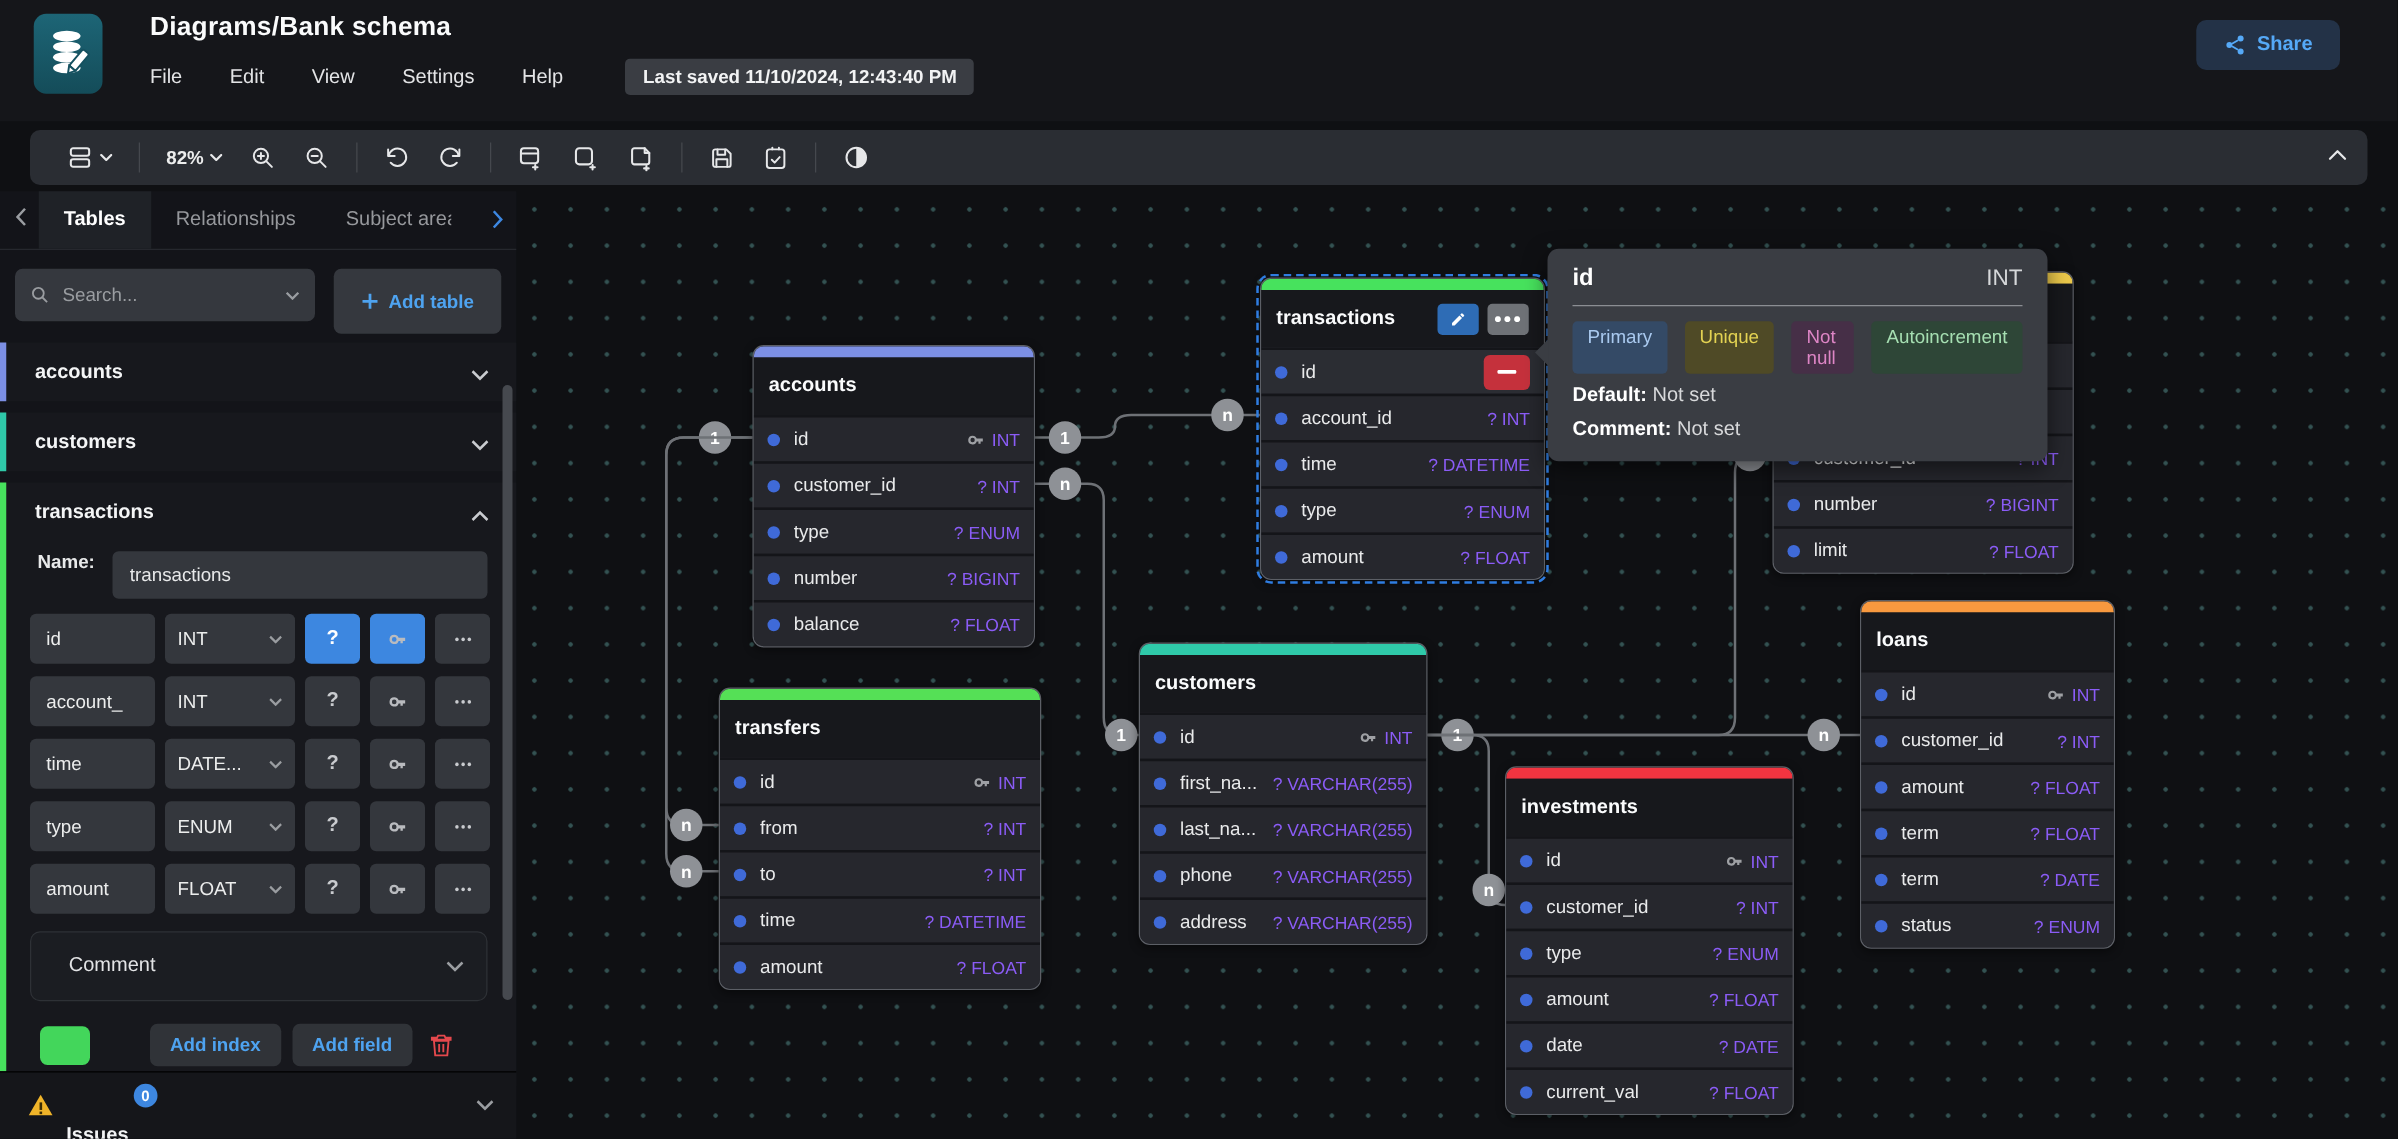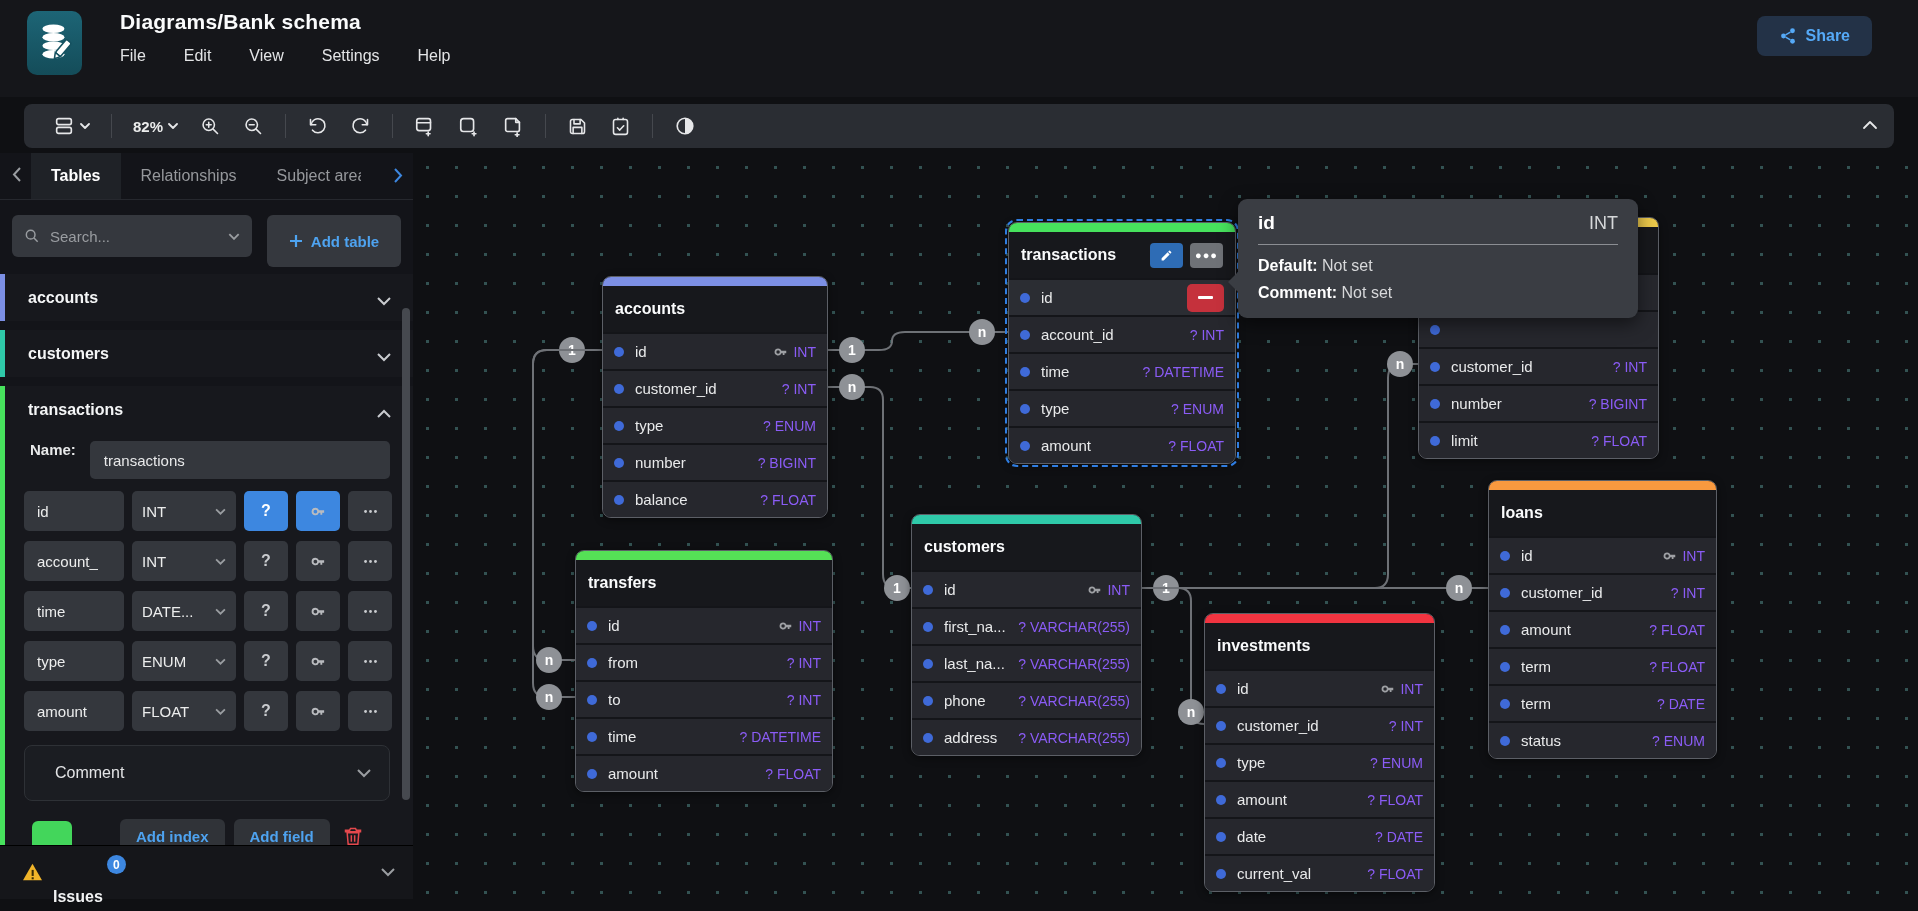--- a/index.html
+++ b/index.html
@@ -21,21 +21,21 @@
   
   .toolbar { position:absolute; top:104px; left:24px; right:24px; height:44px; background:#2a2d33; border-radius:8px;
              display:flex; align-items:center; padding:0 18px; z-index:20; }
   .titem { display:flex; align-items:center; gap:5px; margin:0 11px; color:#e6e7e9; }
   .titem svg { display:block; }
   .tzoom { font-size:15px; font-weight:600; color:#eceded; }
   .tdiv { width:1px; height:24px; background:#45484e; margin:0 10px; }
   .collapse-toolbar { position:absolute; right:16px; top:12px; }
 
   
-  .sidebar { position:absolute; top:153px; left:0; width:413px; bottom:12px; background:#131419; z-index:10; }
+  .sidebar { position:absolute; top:153px; left:0; width:413px; bottom:0; background:#131419; z-index:10; }
   .sb-tabs { height:47px; display:flex; align-items:stretch; border-bottom:1px solid #26282e; position:relative; background:#131419; }
   .tab-chev-left { align-self:center; margin:0 10px 0 12px; }
   .sb-tab { display:flex; align-items:center; padding:0 20px; font-size:16px; color:#96989c; white-space:nowrap; }
   .sb-tab.active { background:#1f2227; color:#ffffff; font-weight:700; }
   .sb-tab.clip { max-width:104px; overflow:hidden; }
   .tab-chev-right { position:absolute; right:10px; top:15px; }
 
   .sb-search-row { display:flex; margin:15px 12px 0 12px; gap:15px; }
   .sb-search { flex:0 0 240px; height:42px; background:#35383e; border-radius:6px; display:flex; align-items:center; padding:0 12px; }
   .sb-search input { background:transparent; border:none; outline:none; color:#c9cbcf; font-family:inherit; font-size:15px; width:140px; margin-left:10px; }
@@ -367,21 +367,21 @@
           <span class="dot"></span>
           <span class="fname">date</span>
           <span class="ftype">? DATE</span>
         </div>
         <div class="frow">
           <span class="dot"></span>
           <span class="fname">current_val</span>
           <span class="ftype">? FLOAT</span>
         </div>
       </div>
-      <div class="dtable" style="left: 1488px; top: 480px; width: 229px;">
+      <div class="dtable" style="left: 1488px; top: 480px; width: 204px;">
         <div class="strip" style="background:#f8993f"></div>
         <div class="ttl">
           <span>loans</span>
         </div>
         <div class="frow">
           <span class="dot"></span>
           <span class="fname">id</span>
           <span class="ftype"><svg width="14" height="14" viewBox="0 0 24 24">
               <path d="M12.65 10A6 6 0 0 0 7 6a6 6 0 1 0 5.65 8H15v3h3v-3h3v-4H12.65zM7 15a3 3 0 1 1 0-6 3 3 0 0 1 0 6z"></path>
             </svg>INT</span>
@@ -445,20 +445,26 @@
       </div>
     </div>
 
   <div class="tooltip">
     <div class="tt-arrow"></div>
     <div class="tt-head">
       <span class="tt-name">id</span>
       <span class="tt-type">INT</span>
     </div>
     <div class="tt-div"></div>
+    <div class="tt-badges">
+        <span class="badge" style="background: rgb(52, 74, 102); color: rgb(169, 201, 239);">Primary</span>
+        <span class="badge" style="background: rgb(79, 74, 38); color: rgb(227, 210, 82);">Unique</span>
+        <span class="badge" style="background: rgb(70, 47, 71); color: rgb(221, 133, 197);">Not null</span>
+        <span class="badge" style="background: rgb(46, 70, 55); color: rgb(166, 223, 178);">Autoincrement</span>
+      </div>
     <div class="tt-line"><b>Default:</b> <span>Not set</span></div>
     <div class="tt-line"><b>Comment:</b> <span>Not set</span></div>
   </div>
 </div>
 
 <header class="topbar">
   <div class="logo">
     <svg width="38" height="44" viewBox="0 0 24 28">
       <g fill="#ffffff">
         <ellipse cx="11" cy="5" rx="7" ry="2.7"></ellipse>
@@ -473,20 +479,21 @@
     </svg>
   </div>
   <div class="head-main">
     <div class="app-title">Diagrams/Bank schema</div>
     <nav class="menubar">
       <span class="menu">File</span>
       <span class="menu">Edit</span>
       <span class="menu">View</span>
       <span class="menu">Settings</span>
       <span class="menu">Help</span>
+      <span class="saved-chip">Last saved 11/10/2024, 12:43:40 PM</span>
     </nav>
   </div>
   <button class="share">
     <svg width="18" height="18" viewBox="0 0 24 24">
       <g fill="#55a9f7">
           <circle cx="18" cy="5" r="3.2"></circle>
           <circle cx="6" cy="12" r="3.2"></circle>
           <circle cx="18" cy="19" r="3.2"></circle>
         </g>
       <path d="M8.8 10.6l6.4-3.7M8.8 13.4l6.4 3.7" stroke="#55a9f7" stroke-width="2"></path>

